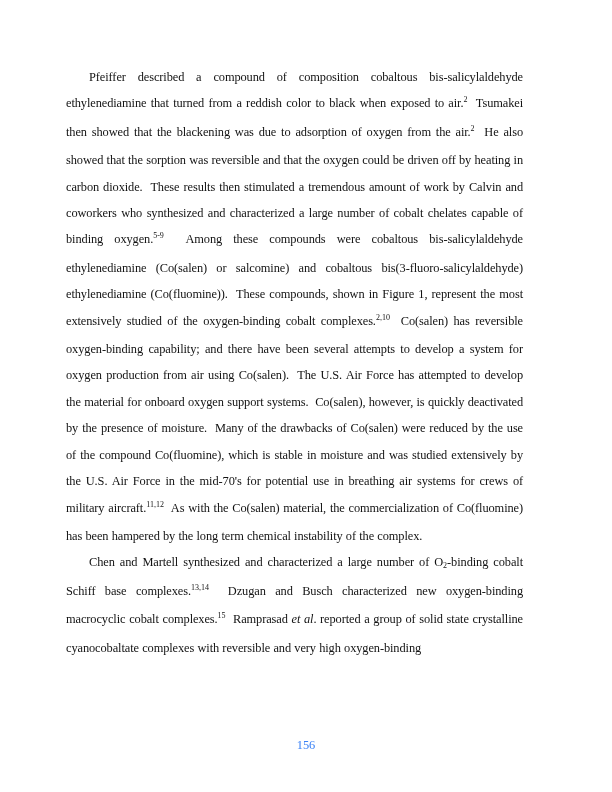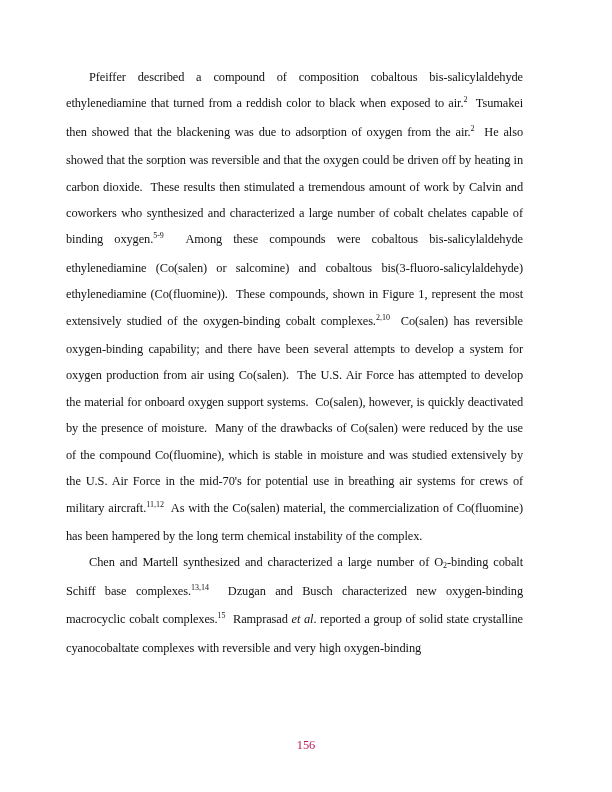--- a/index.html
+++ b/index.html
@@ -52,21 +52,21 @@
     font-style: italic;
   }
   .footer {
     position: absolute;
     left: 0;
     top: 737px;
     width: 612px;
     text-align: center;
     font-size: 12.4px;
     line-height: 16px;
-    color: #be185d;
+    color: #3b82f6;
   }
 </style>
 </head>
 <body>
 
 <div class="page">
   <div class="text-block">
     <p class="para"><span class="run">Pfeiffer described a compound of composition cobaltous bis-salicylaldehyde ethylenediamine that turned from a reddish color to black when exposed to air.</span><span class="run-sup">2</span><span class="run">&nbsp; Tsumakei then showed that the blackening was due to adsorption of oxygen from the air.</span><span class="run-sup">2</span><span class="run">&nbsp; He also showed that the sorption was reversible and that the oxygen could be driven off by heating in carbon dioxide.&nbsp; These results then stimulated a tremendous amount of work by Calvin and coworkers who synthesized and characterized a large number of cobalt chelates capable of binding oxygen.</span><span class="run-sup">5-9</span><span class="run">&nbsp; Among these compounds were cobaltous bis-salicylaldehyde ethylenediamine (Co(salen) or salcomine) and cobaltous bis(3-fluoro-salicylaldehyde) ethylenediamine (Co(fluomine)).&nbsp; These compounds, shown in Figure 1, represent the most extensively studied of the oxygen-binding cobalt complexes.</span><span class="run-sup">2,10</span><span class="run">&nbsp; Co(salen) has reversible oxygen-binding capability; and there have been several attempts to develop a system for oxygen production from air using Co(salen).&nbsp; The U.S. Air Force has attempted to develop the material for onboard oxygen support systems.&nbsp; Co(salen), however, is quickly deactivated by the presence of moisture.&nbsp; Many of the drawbacks of Co(salen) were reduced by the use of the compound Co(fluomine), which is stable in moisture and was studied extensively by the U.S. Air Force in the mid-70's for potential use in breathing air systems for crews of military aircraft.</span><span class="run-sup">11,12</span><span class="run">&nbsp; As with the Co(salen) material, the commercialization of Co(fluomine) has been hampered by the long term chemical instability of the complex.</span></p>
     <p class="para"><span class="run">Chen and Martell synthesized and characterized a large number of O</span><span class="run-sub">2</span><span class="run">-binding cobalt Schiff base complexes.</span><span class="run-sup">13,14</span><span class="run">&nbsp; Dzugan and Busch characterized new oxygen-binding macrocyclic cobalt complexes.</span><span class="run-sup">15</span><span class="run">&nbsp; Ramprasad </span><span class="run-i">et al</span><span class="run">. reported a group of solid state crystalline cyanocobaltate complexes with reversible and very high oxygen-binding</span></p>
   </div>

